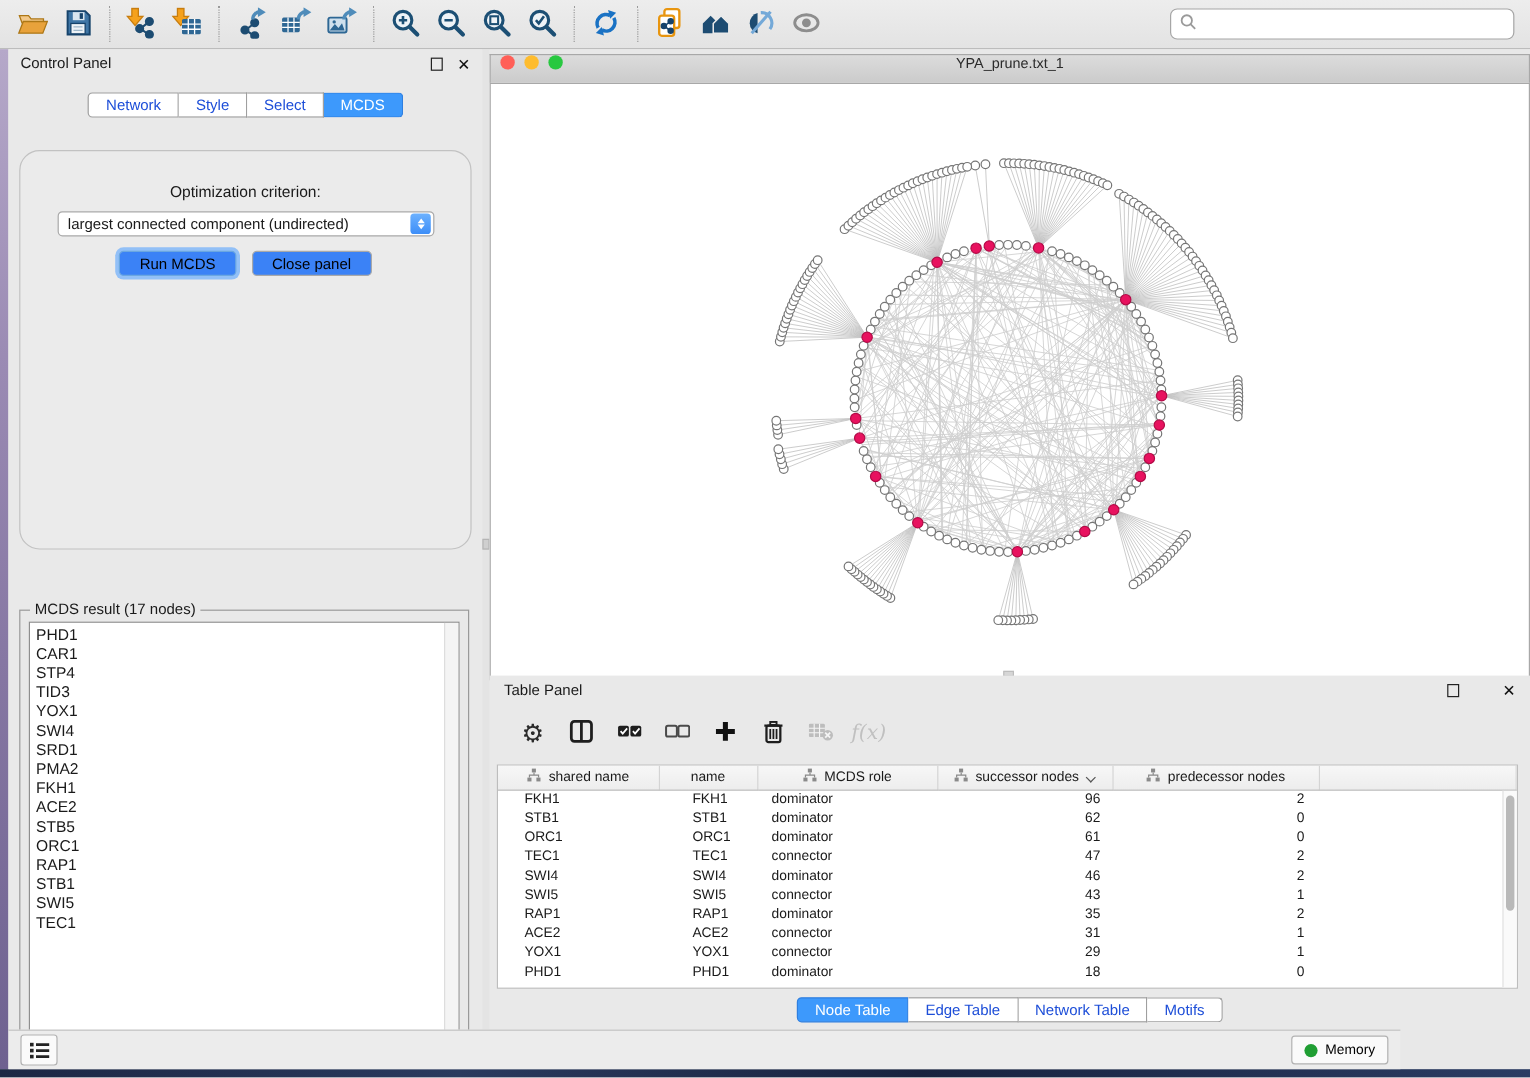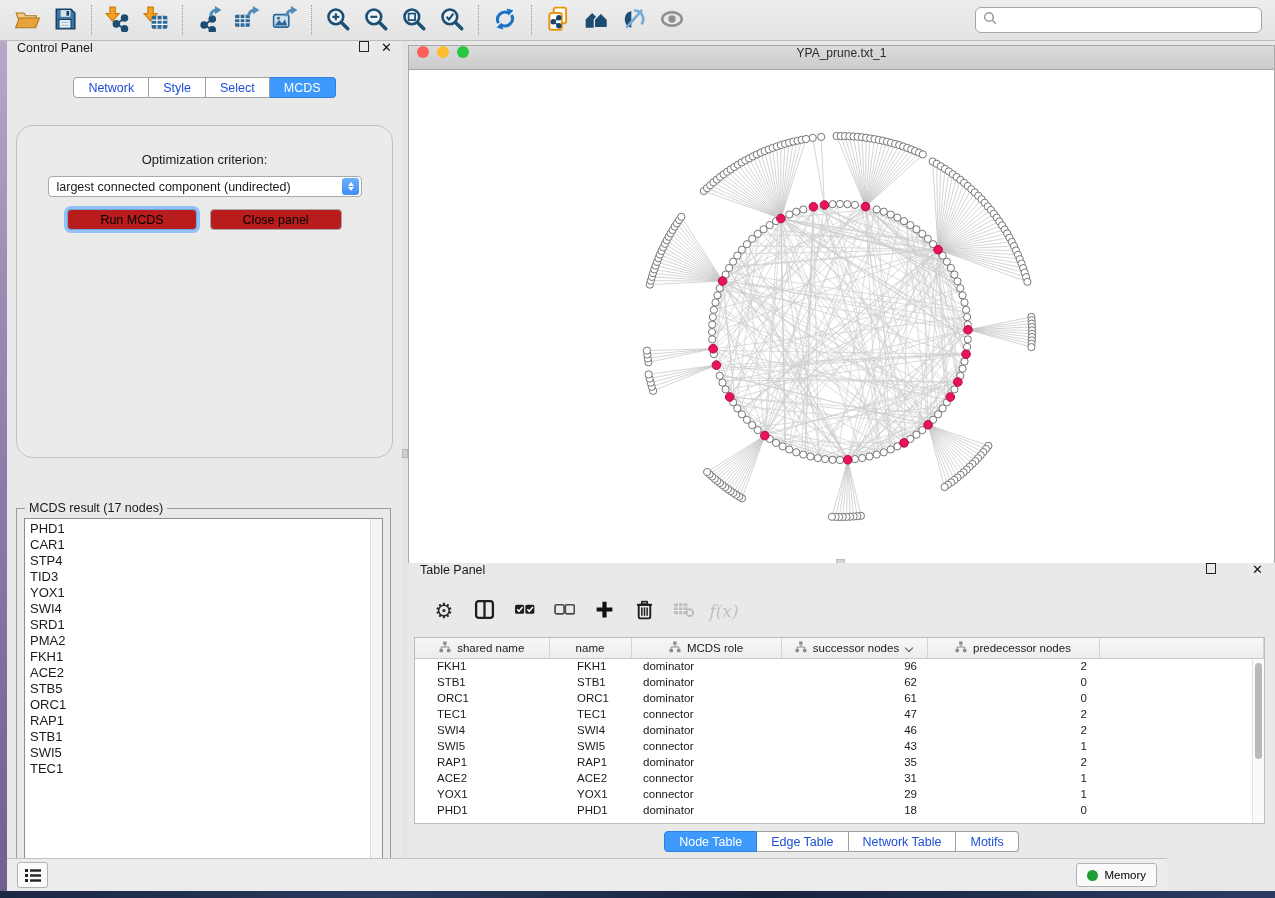--- a/index.html
+++ b/index.html
@@ -20,21 +20,21 @@
   .search-wrap input { border:none; outline:none; flex:1; font-size:12px; margin-left:5px; background:transparent; }
 
   
   .left-strip { position:absolute; left:0; top:41px; width:7px; height:850px;
     background:linear-gradient(#b5a8c9 0%, #9b8bb4 30%, #8677a3 60%, #6e6190 100%); }
   .bottom-strip { position:absolute; left:0; top:891px; width:1275px; height:7px;
     background:linear-gradient(90deg,#1c2744,#2a3a5e 30%,#18233f 60%,#2b3c63); }
 
   
   .control-panel { position:absolute; left:7px; top:41px; width:395px; height:817px; background:#e9e9e9; }
-  .panel-head { height:24px; display:flex; padding:0 10px; font-size:12.5px; }
+  .panel-head { height:24px; display:flex; align-items:center; padding:0 10px; font-size:12.5px; }
   .panel-head .title { flex:1; }
   .win-float { width:10px; height:11px; border:1.5px solid #222; display:inline-block; margin-right:12px; cursor:pointer; }
   .win-close { font-size:13px; font-weight:bold; color:#111; cursor:pointer; line-height:1; }
   .seg-tabs { display:flex; justify-content:center; position:relative; z-index:2; }
   .seg-tab { height:21px; padding:0 14px; font-size:12.5px; background:#fff; border:1px solid #9f9f9f;
     border-left-width:0; display:flex; align-items:center; cursor:pointer; color:#1d4ed8; }
   .seg-tab:first-child { border-left-width:1px; border-radius:4px 0 0 4px; }
   .seg-tab:last-child { border-radius:0 4px 4px 0; }
   .seg-tab.active { background:#3d99fc; border-color:#2f7fe0; color:#fff; }
   .tab-body { position:absolute; left:9px; right:9px; top:84px; bottom:400px;
@@ -42,21 +42,21 @@
   .opt-label { text-align:center; margin-top:26px; font-size:13px; }
   .mac-select { margin:9px auto 0; width:314px; height:21px; background:#fff; border:1px solid #a9a9a9;
     border-radius:4px; display:flex; align-items:center; font-size:12.5px; cursor:pointer; }
   .mac-select .val { flex:1; padding-left:8px; white-space:nowrap; }
   .mac-stepper { width:17px; height:17px; margin-right:1.5px; background:linear-gradient(#6cb1fe,#3d8ef8);
     border-radius:3px; display:flex; flex-direction:column; align-items:center; justify-content:center; gap:1px; }
   .mac-stepper i { width:0; height:0; border-left:3.5px solid transparent; border-right:3.5px solid transparent; }
   .mac-stepper i.up { border-bottom:4px solid #fff; }
   .mac-stepper i.dn { border-top:4px solid #fff; }
   .btn-row { display:flex; justify-content:center; gap:13px; margin-top:12px; }
-  .mac-btn { height:21px; padding:0 32px; background:#b91c1c; border:1px solid #a9a9a9; border-radius:4px;
+  .mac-btn { height:21px; padding:0 16px; background:#3b82f6; border:1px solid #a9a9a9; border-radius:4px;
     font-size:12.5px; cursor:pointer; font-family:inherit; }
   .mac-btn.focused { box-shadow:0 0 0 3px rgba(86,164,255,.6); border-color:#6ba7e0; }
   .result-box { position:absolute; left:9px; right:11px; top:467px; height:371px;
     border:1px solid #9a9a9a; background:#e9e9e9; }
   .result-box .legend { position:absolute; top:-8px; left:8px; background:#e9e9e9; padding:0 4px; font-size:12.5px; }
   .result-list { position:absolute; left:7px; right:7px; top:9px; bottom:7px; background:#fff;
     border:1px solid #8f8f8f; overflow:hidden; font-size:13px; padding:2px 0 0 5px; }
   .result-list .item { height:16px; line-height:16px; }
   .result-scroll { position:absolute; right:0; top:0; bottom:0; width:12px; background:#f4f4f4; border-left:1px solid #ddd; }
 

